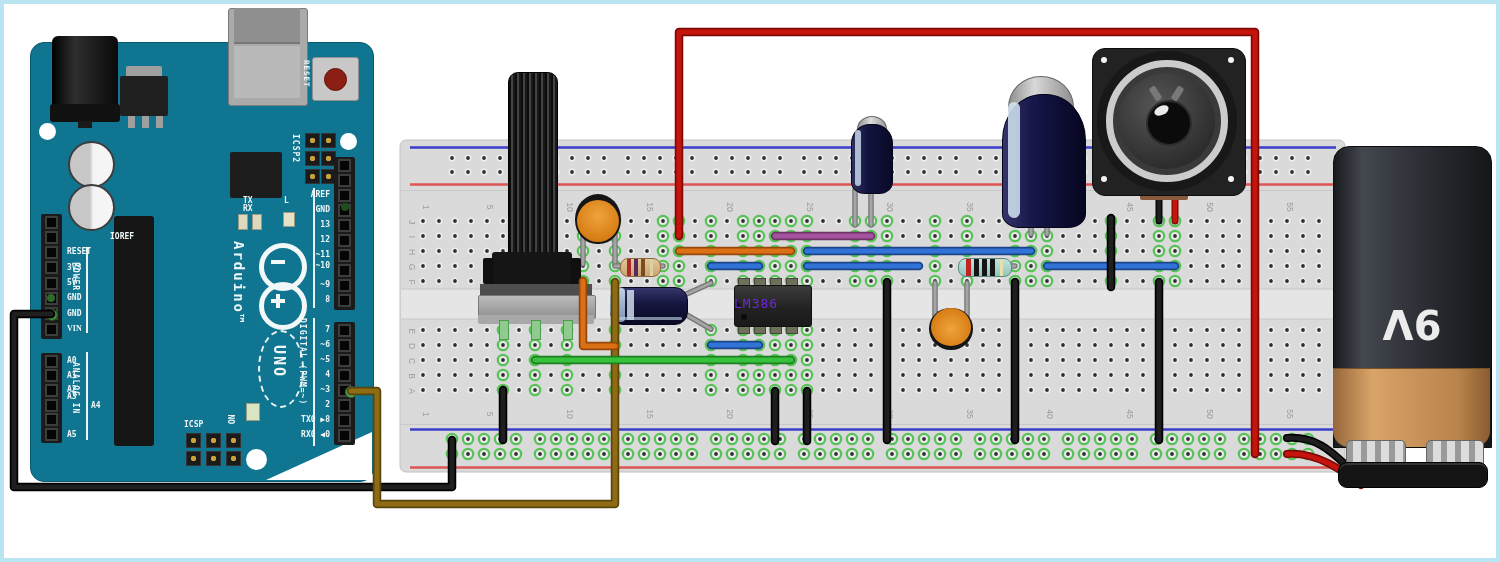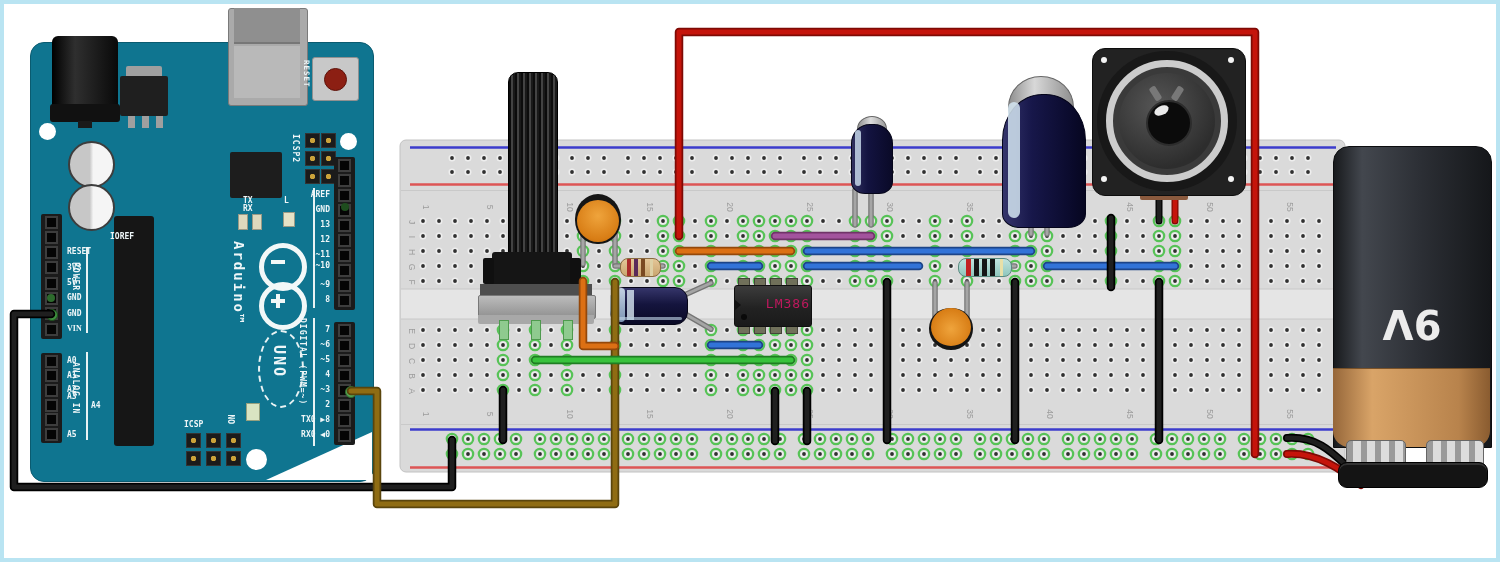--- a/index.html
+++ b/index.html
@@ -3,21 +3,21 @@
 <meta charset="utf-8">
 <style>
   body{margin:0;background:#fff}
   .stage{position:relative;width:1500px;height:562px;background:#ffffff;overflow:hidden;font-family:"DejaVu Sans",sans-serif}
   .frame{position:absolute;left:0;top:0;right:0;bottom:0;border:4px solid #b9e4f2;pointer-events:none;z-index:60}
   .abs{position:absolute}
   svg.layer{position:absolute;left:0;top:0;pointer-events:none}
   .plabel{position:absolute;font:bold 8px "DejaVu Sans Mono",monospace;color:#eef6f8;white-space:nowrap}
   .vlabel{position:absolute;font:bold 8px "DejaVu Sans Mono",monospace;color:#eef6f8;white-space:nowrap;transform:rotate(90deg);transform-origin:left top;letter-spacing:1px}
   .wmark{position:absolute;left:1280px;top:515px;width:210px;text-align:right;font:600 30px "DejaVu Sans",sans-serif;color:#a2a2a2;letter-spacing:1px}
-  .icbody span{display:block;text-align:right;font:13px "DejaVu Sans Mono",monospace;color:#be185d;letter-spacing:1px;margin-top:11px}
+  .icbody span{display:block;text-align:left;font:13px "DejaVu Sans Mono",monospace;color:#6d28d9;letter-spacing:1px;margin-top:11px}
   .batlabel{font:bold 40px "DejaVu Sans",sans-serif;color:#ececec;text-align:center;transform:rotate(180deg)}
 </style>
 </head>
 <body>
 
 <div class="stage">
 
   <div class="abs" id="arduino" style="left:0;top:0;width:1500px;height:562px;pointer-events:none">
     <div class="abs" style="left:30px;top:42px;width:342px;height:438px;background:#0f7590;border:1px solid #0a5b70;border-radius:14px"></div>
     <div class="abs" style="left:266px;top:432px;width:106px;height:48px;background:#ffffff;clip-path:polygon(0 100%,100% 0,100% 100%)"></div>

